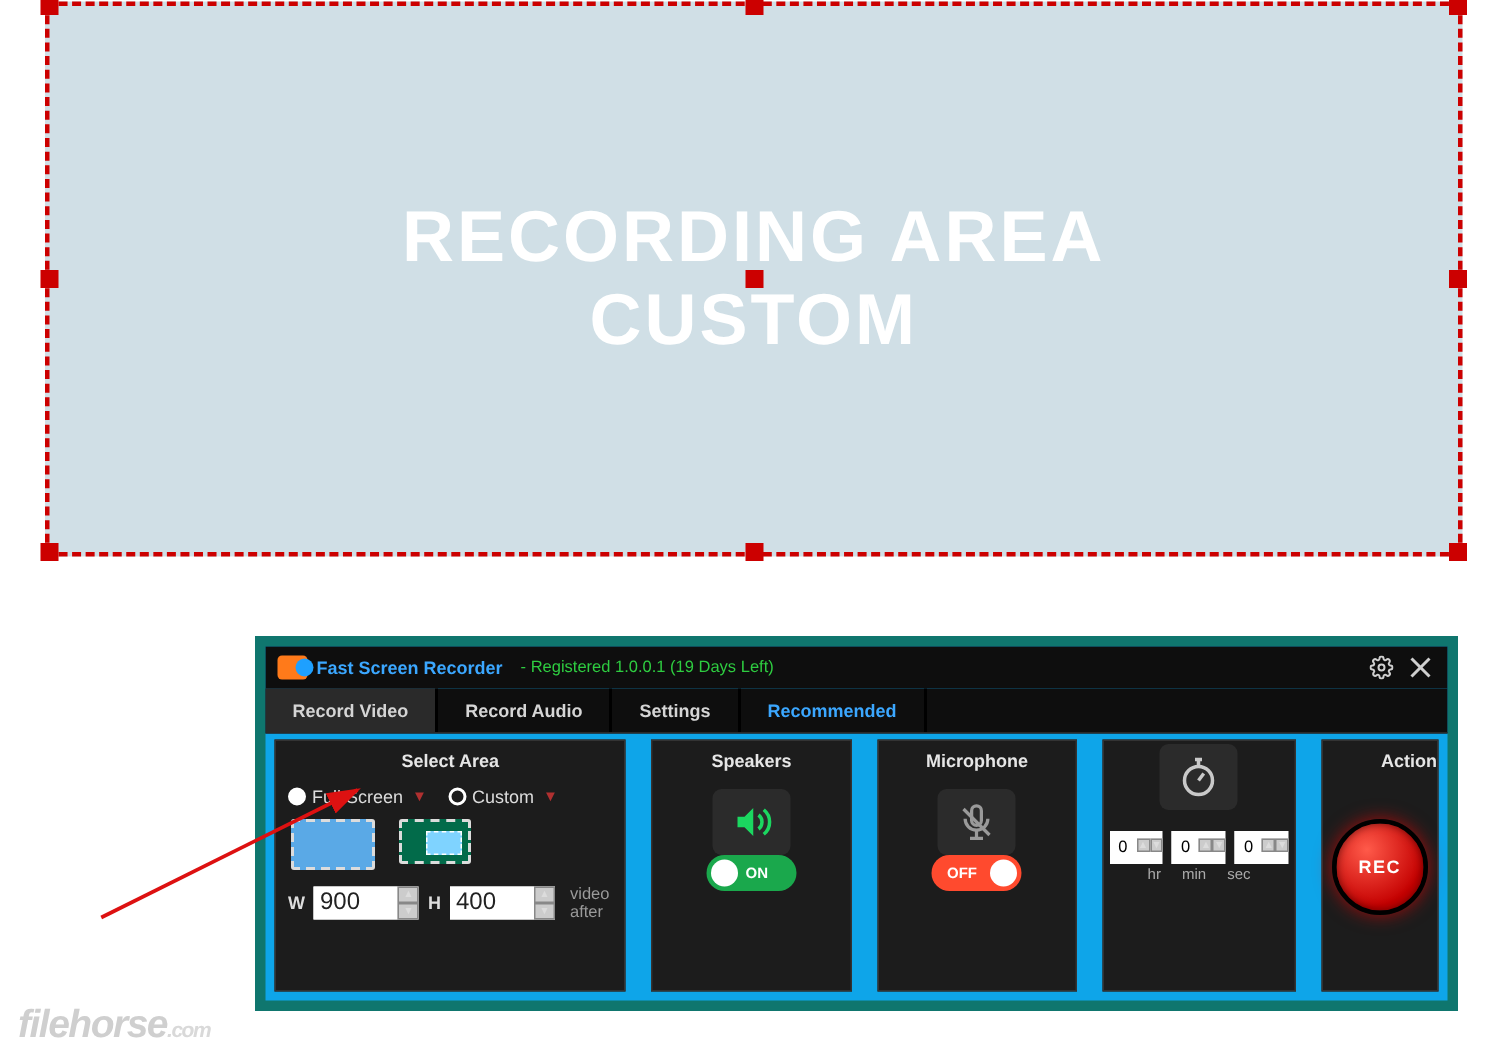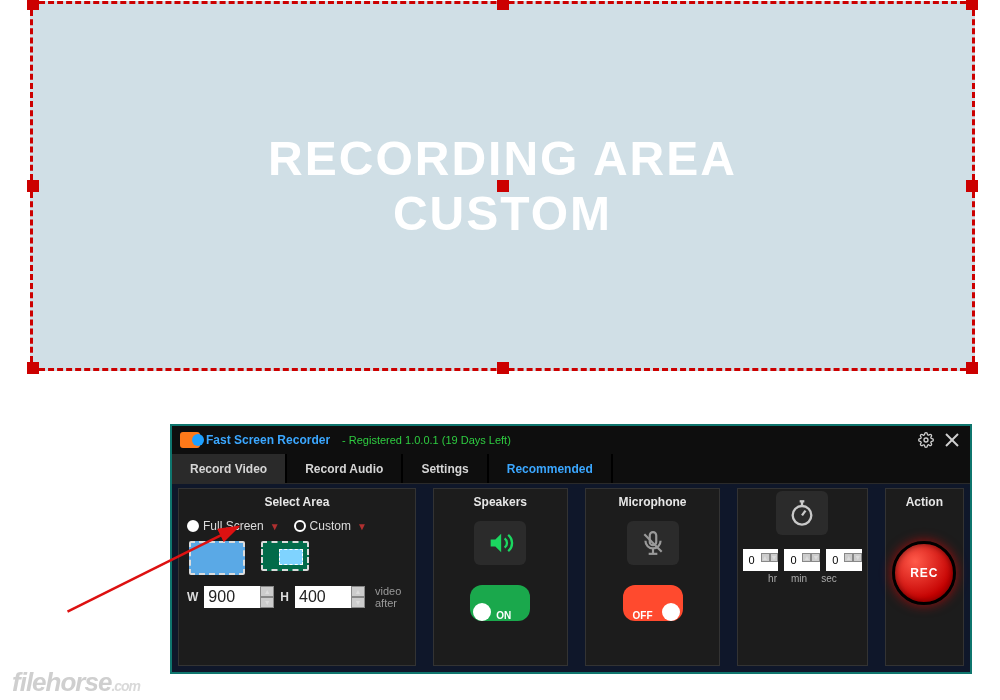--- a/index.html
+++ b/index.html
@@ -49,24 +49,24 @@
   .handle.mr { right: -6px; top: 50%; margin-top: -6px; }
   .handle.cc { left: 50%; top: 50%; margin-left: -6px; margin-top: -6px; }
 
   
   .app {
     position: absolute;
     left: 170px;
     top: 424px;
     width: 802px;
     height: 250px;
-    background: #0f172a;
+    background: #0ea5e9;
     color: #dcdcdc;
     font-size: 12px;
-    border: 2px solid #0f766e;
+    border: 7px solid #0f766e;
   }
   .titlebar {
     height: 28px;
     display: flex;
     align-items: center;
     padding: 0 8px;
     background: #0e0e0e;
   }
   .app-icon {
     width: 20px; height: 16px;
@@ -125,21 +125,21 @@
     text-align:center;
     font-weight:700;
     font-size:12px;
     color:#e6e6e6;
     padding:6px 0 10px;
   }
   .panel.select { width:255px; }
   .panel.speakers { width:145px; }
   .panel.mic { width:145px; }
   .panel.stop { width:140px; }
-  .panel.action { width:85px; }
+  .panel.action { width:85px;align-items:flex-end; }
 
   
   .radios { display:flex; gap:14px; padding:0 8px; align-items:center; }
   .radio { display:flex; align-items:center; gap:4px; cursor:pointer; }
   .radio .dot {
     width:12px;height:12px;border-radius:50%;
     border:2px solid #fff; display:inline-block;
   }
   .radio.filled .dot{ background:#fff; }
   .radio .car { color:#b03030; margin-left:2px; font-size:10px;}
@@ -171,23 +171,23 @@
   .vs-lbl{ color:#9a9a9a; font-size:11px; margin-left:4px;}
 
   
   .iconbox {
     align-self:center;
     width:52px;height:44px;background:#2b2b2b;border-radius:6px;
     display:flex;align-items:center;justify-content:center;
     margin-top:2px; cursor:pointer;
   }
   .toggle {
-    align-self:center; margin-top:20px;
-    width:60px;height:36px;border-radius:12px;
-    display:flex;align-items:flex-end;position:relative;
+    align-self:center; margin-top:0;
+    width:60px;height:24px;border-radius:12px;
+    display:flex;align-items:center;position:relative;
     font-size:10px;font-weight:700;color:#fff;cursor:pointer;
   }
   .toggle.on { background:#1aa84c; }
   .toggle.off{ background:#ff4a2e; }
   .knob{
     width:18px;height:18px;border-radius:50%;background:#fff;position:absolute;
   }
   .toggle.on .knob{ left:3px; }
   .toggle.off .knob{ right:3px; }
   .toggle.on .tl-txt{ margin-left:26px;}

